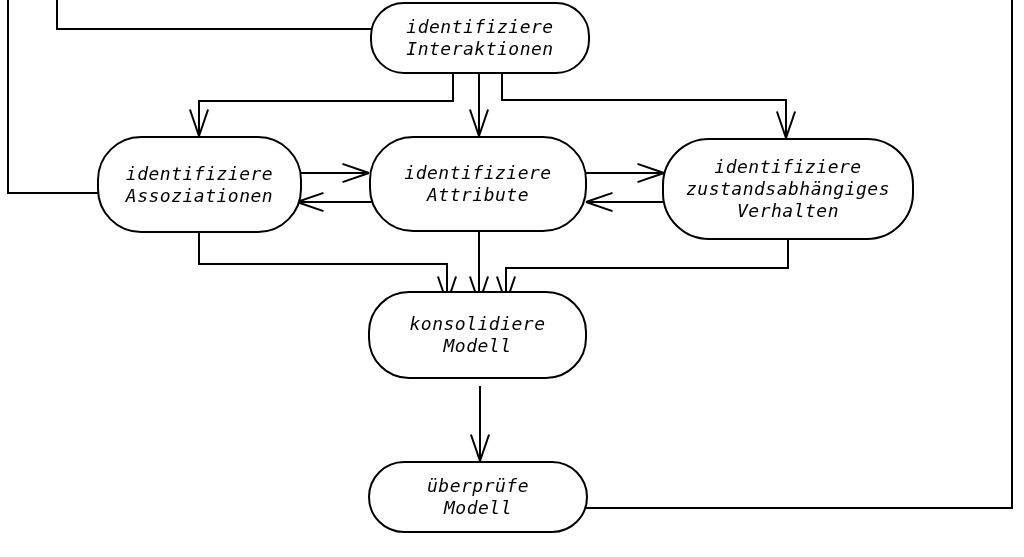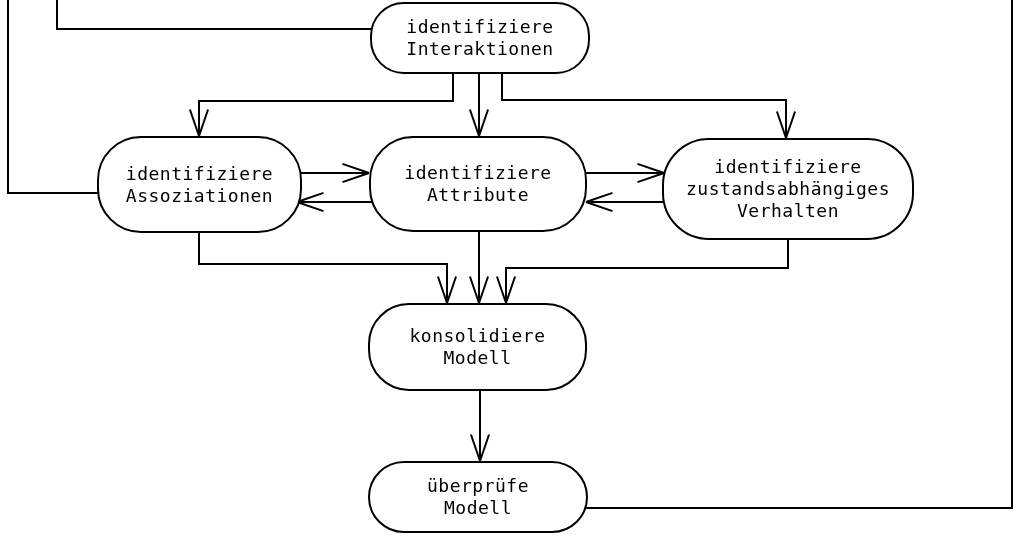--- a/index.html
+++ b/index.html
@@ -21,20 +21,21 @@
     justify-content:center;
   }
   .node-label{
     font-family:"DejaVu Sans Mono","Liberation Mono",monospace;
     font-size:18px;
     line-height:22px;
     letter-spacing:0.5px;
     color:#000000;
     white-space:pre;
     text-align:center;
+    font-style:italic;
   }
 </style>
 </head>
 <body>
 
 <div class="canvas">
   <svg class="edges-layer" id="edges-layer" width="1024" height="557" viewBox="0 0 1024 557">
       <polyline points="8,0 8,193 105,193" fill="none" stroke="#000000" stroke-width="2"></polyline>
       <polyline points="57,0 57,29 378,29" fill="none" stroke="#000000" stroke-width="2"></polyline>
       <polyline points="453,70 453,101 199,101 199,136" fill="none" stroke="#000000" stroke-width="2"></polyline>
@@ -83,21 +84,21 @@
     </div>
     <div class="node" style="left: 369px; top: 136px; width: 218px; height: 96px; border-radius: 44px;">
       <span class="node-label">identifiziere
 Attribute</span>
     </div>
     <div class="node" style="left: 662px; top: 138px; width: 252px; height: 102px; border-radius: 47px;">
       <span class="node-label">identifiziere
 zustandsabhängiges
 Verhalten</span>
     </div>
-    <div class="node" style="left: 368px; top: 303px; width: 219px; height: 88px; border-radius: 41px;">
+    <div class="node" style="left: 368px; top: 291px; width: 219px; height: 88px; border-radius: 41px;">
       <span class="node-label">konsolidiere
 Modell</span>
     </div>
     <div class="node" style="left: 368px; top: 461px; width: 220px; height: 72px; border-radius: 40px;">
       <span class="node-label">überprüfe
 Modell</span>
     </div>
   </div>
 
 </body></html>

